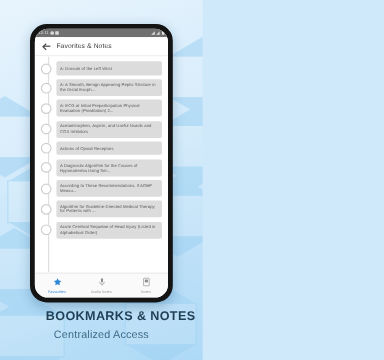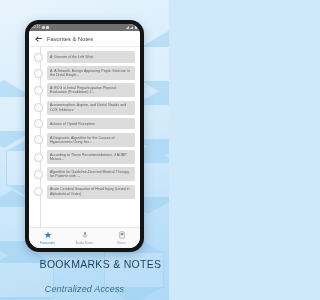--- a/index.html
+++ b/index.html
@@ -78,22 +78,22 @@
   .bottomnav{flex:0 0 auto;height:20px;background:#fafafa;
              border-top:1px solid #e6e6e6;display:flex;align-items:center;}
   .nav-item{flex:1 1 0;display:flex;flex-direction:column;align-items:center;
             gap:1.5px;cursor:pointer;}
   .nav-label{font-size:3.1px;color:#9a9a9a;letter-spacing:.05px;white-space:nowrap;}
   .nav-item.active .nav-label{color:#2f86d6;}
   .ic{width:8px;height:8px;display:block;}
 
   
   .caption{position:absolute;left:0;right:0;top:258px;text-align:center;}
-  .cap-title{font-size:10.5px;font-weight:normal;color:#1f3f55;letter-spacing:.3px;padding-left:32px;}
-  .cap-sub{font-size:9px;color:#3d6a86;margin-top:14px;letter-spacing:.15px;font-style:italic;}
+  .cap-title{font-size:10.5px;font-weight:bold;color:#1f3f55;letter-spacing:.3px;padding-left:32px;}
+  .cap-sub{font-size:9px;color:#3d6a86;margin-top:4px;letter-spacing:.15px;}
 </style>
 </head>
 <body>
 
 <div id="app">
 
   <div class="bg"></div>
   <div class="hexwrap">
     <div class="hex hexA"></div>
     <div class="hex hexB"></div>

